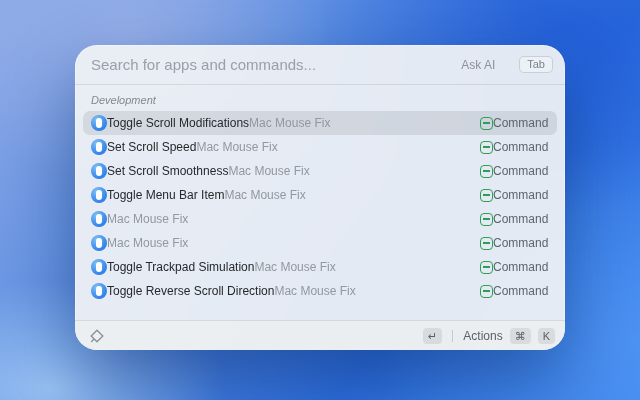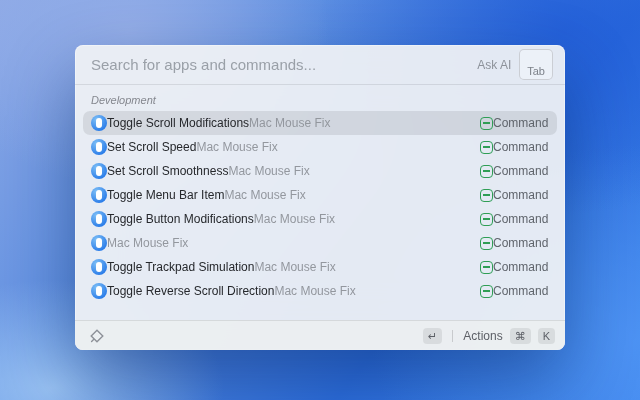--- a/index.html
+++ b/index.html
@@ -11,39 +11,39 @@
     background:
       radial-gradient(55% 65% at 88% 8%,  rgba(30,90,215,0.75), rgba(30,90,215,0) 70%),
       radial-gradient(60% 70% at 100% 85%, rgba(80,150,245,0.85), rgba(80,150,245,0) 70%),
       radial-gradient(45% 45% at 8% 97%,  rgba(160,200,245,0.9), rgba(160,200,245,0) 60%),
       radial-gradient(45% 55% at 20% 8%,  rgba(150,175,232,0.95), rgba(150,175,232,0) 70%),
       linear-gradient(128deg,#8da9e6 0%, #5d8fe2 34%, #2e6fde 68%, #3f85ec 100%);
   }
 
   .launcher{
     position:absolute; left:75px; top:45px; width:490px; height:305px;
-    border-radius:8px;
+    border-radius:22px;
     background:rgba(239,241,244,0.94);
     backdrop-filter:blur(28px);
     box-shadow:0 30px 70px rgba(5,35,95,0.45), 0 0 0 1px rgba(255,255,255,0.35) inset;
     display:flex; flex-direction:column; overflow:hidden;
   }
 
   
   .searchbar{ height:40px; display:flex; align-items:center; padding:0 12px 0 16px;
     border-bottom:1px solid rgba(0,0,0,0.09); flex:0 0 auto; }
   .searchbar input{
     flex:1; border:none; outline:none; background:transparent;
     font-size:15px; color:#2a2c30;
     font-family:"Liberation Sans","DejaVu Sans",sans-serif;
   }
   .searchbar input::placeholder{ color:#9aa0a8; }
-  .askai{ font-size:12px; color:#8d929a; margin-right:8px; white-space:nowrap; }
+  .askai{ font-size:12px; color:#8d929a; margin-right:24px; white-space:nowrap; }
   .tabkey{ font-size:11px; color:#7d828a; border:1px solid rgba(0,0,0,0.14);
-    border-radius:5px; padding:15px 7px 2px; background:rgba(255,255,255,0.35); }
+    border-radius:5px; padding:1px 7px 2px; background:rgba(255,255,255,0.35); }
 
   
   .list{ flex:1 1 auto; overflow:hidden; padding-top:2px; }
   .section-title{ font-size:11px; color:#85888f; margin:7px 16px 5px;font-style:italic; }
   .row{ height:24px; margin:0 8px; padding:0 8px; border-radius:7px;
     display:flex; align-items:center; gap:0; }
   .row.selected{ background:rgba(0,0,0,0.085); }
   .app-icon{ width:16px; height:16px; border-radius:50%; flex:0 0 auto; position:relative;
     background:radial-gradient(circle at 35% 28%, #7fc0f6, #2b7de9 75%); }
   .app-icon::after{ content:""; position:absolute; left:5px; top:3px; width:6px; height:10px;
@@ -116,21 +116,20 @@
       <span class="app-icon"></span>
       <span class="title">Toggle Menu Bar Item</span>
       <span class="subtitle">Mac Mouse Fix</span>
       <span class="spacer"></span>
       <span class="type-icon"></span>
       <span class="type-label">Command</span>
     </div>
 
     <div class="row">
       <span class="app-icon"></span>
-      <span class="title">Toggle Button Modifications</span>
       <span class="subtitle">Mac Mouse Fix</span>
       <span class="spacer"></span>
       <span class="type-icon"></span>
       <span class="type-label">Command</span>
     </div>
 
     <div class="row">
       <span class="app-icon"></span>
       <span class="subtitle">Mac Mouse Fix</span>
       <span class="spacer"></span>

